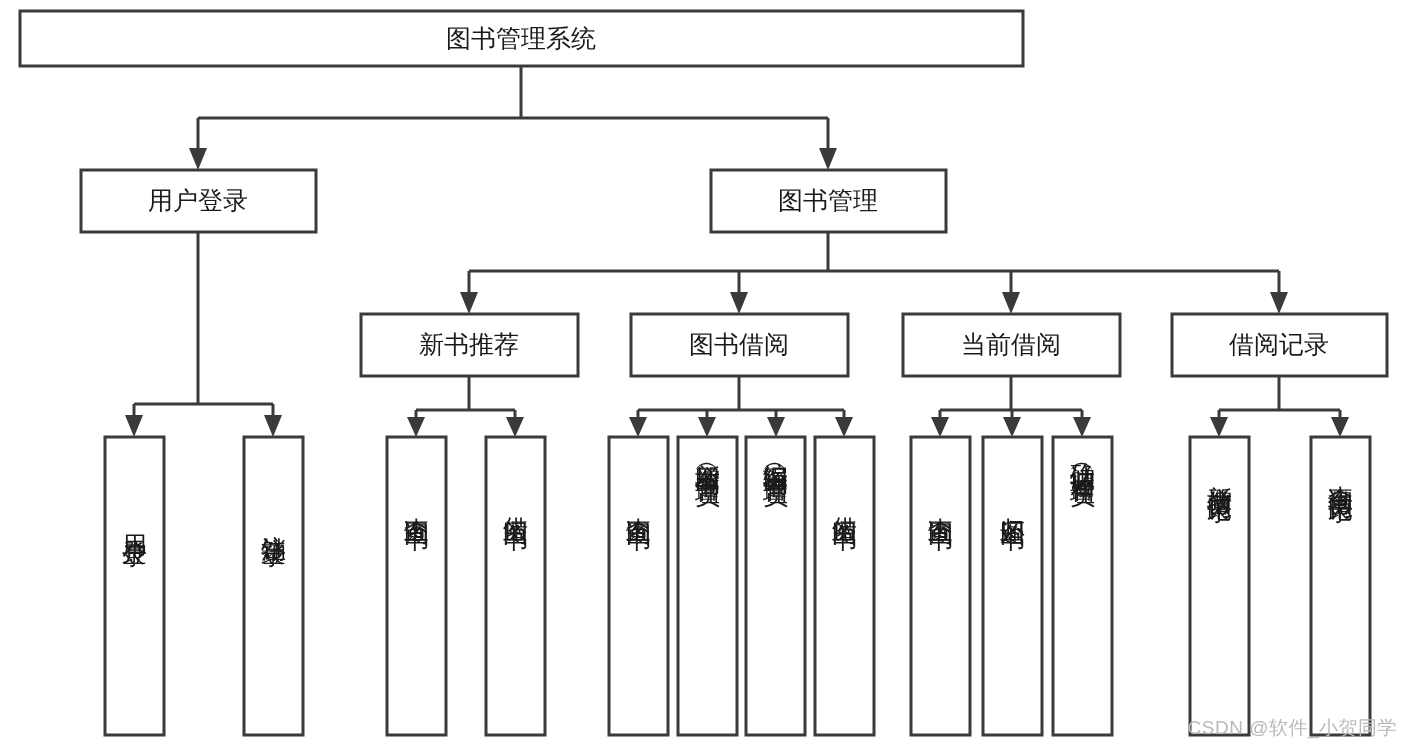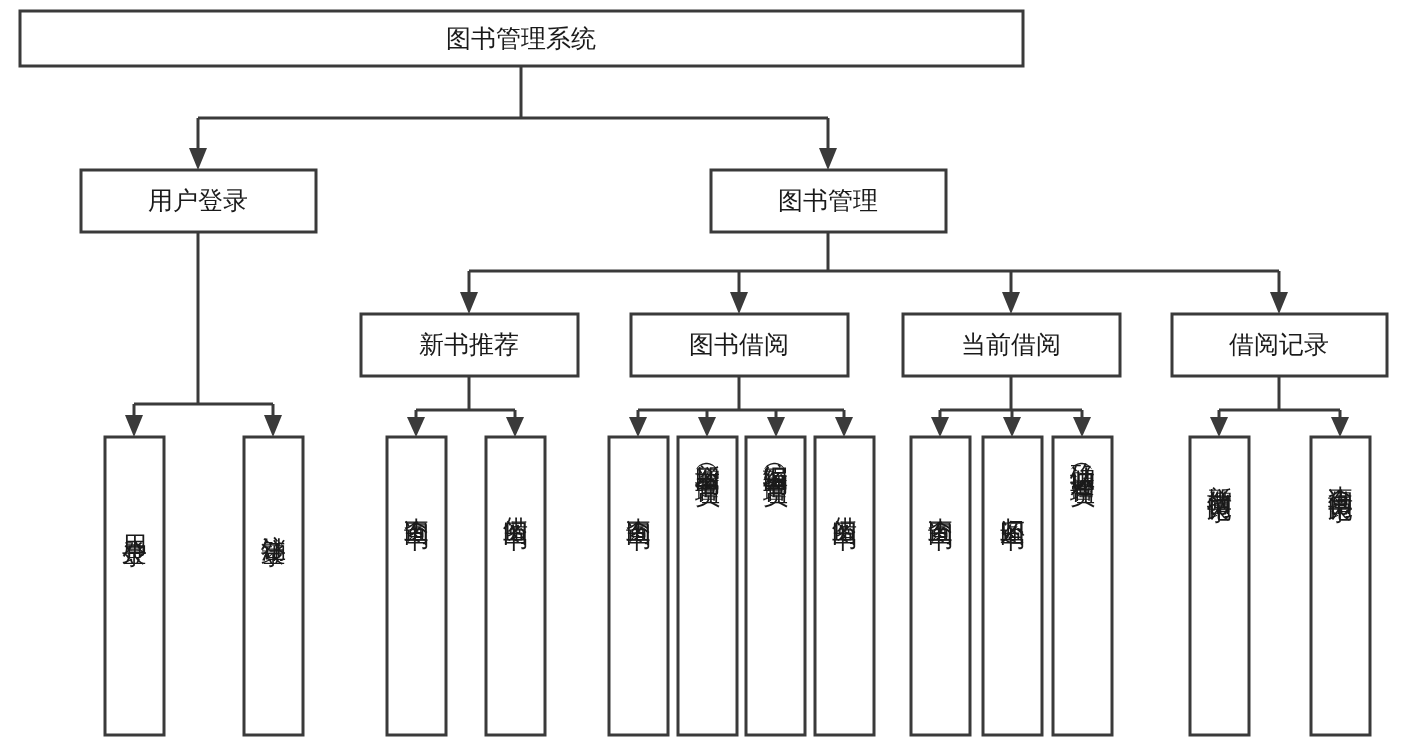--- a/index.html
+++ b/index.html
@@ -234,14 +234,15 @@
   <div class="leaf-label-wrap" style="left:1053px; top:437px; width:59px; height:298px;">
     <span class="leaf-label-v" style="margin-top:6px;">确认归还（管理员）</span>
   </div>
   <div class="leaf-label-wrap" style="left:1190px; top:437px; width:59px; height:298px;">
     <span class="leaf-label-v" style="margin-top:28px;">新增借阅记录</span>
   </div>
   <div class="leaf-label-wrap" style="left:1311px; top:437px; width:59px; height:298px;">
     <span class="leaf-label-v" style="margin-top:28px;">查询借阅记录</span>
   </div>
 
+  <div class="watermark">CSDN @软件_小贺同学</div>
 
 </div>
 
 </body></html>

